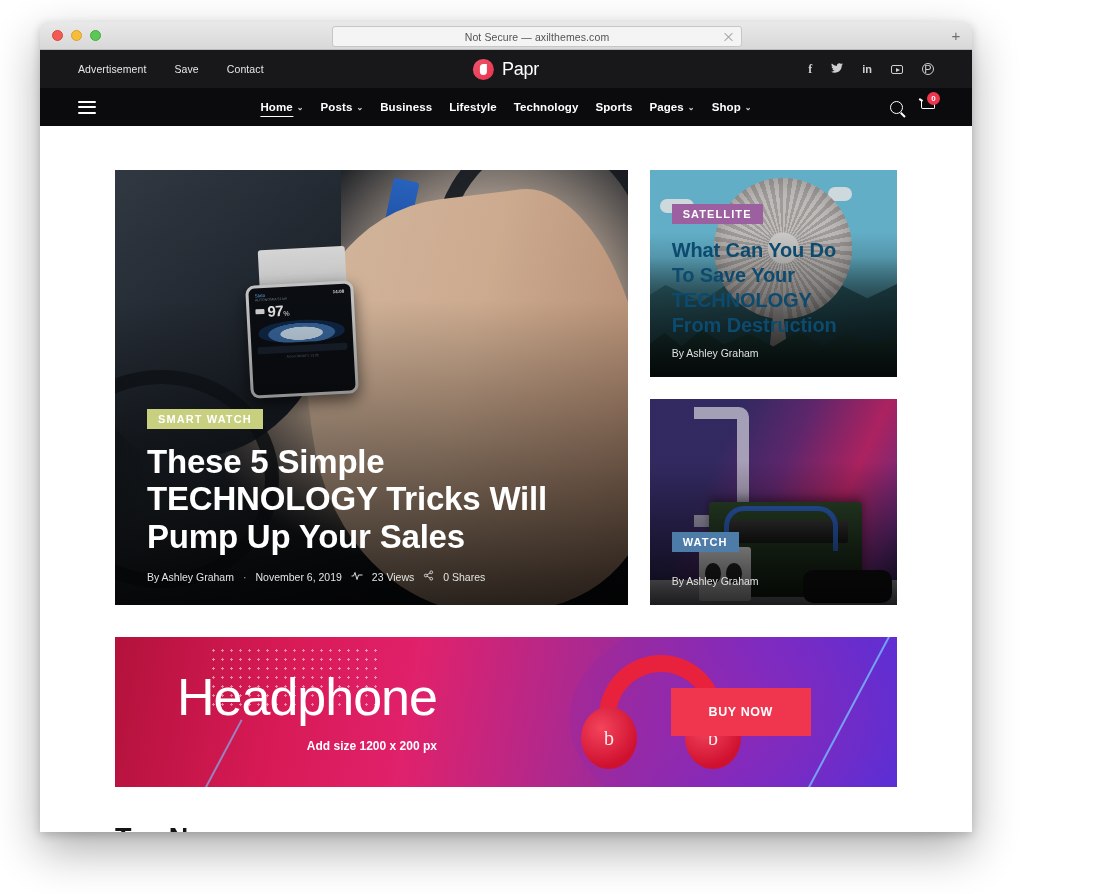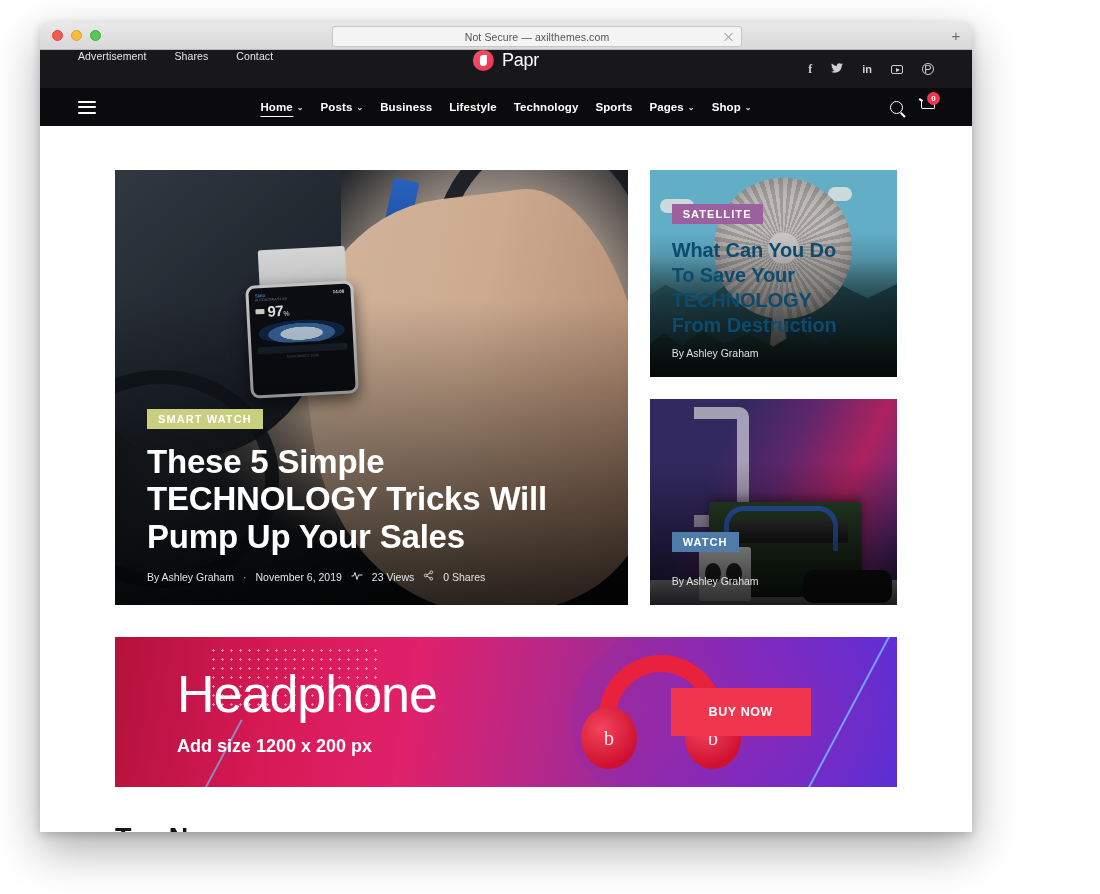--- a/index.html
+++ b/index.html
@@ -57,21 +57,21 @@
     position: absolute; right: 6px; top: 4px;
     width: 20px; height: 20px; color: #6d6d6d;
     font-size: 15px; line-height: 19px; text-align: center;
   }
 
   
   .site { width: 100%; height: 782px; background: #fff; overflow: hidden; }
 
   .topbar {
     height: 38px; background: #18181a;
-    display: flex; 
+    display: flex; align-items: center;
     padding: 0 38px; position: relative;
   }
   .topbar-links { display: flex; gap: 28px; }
   .topbar-links a {
     color: #e6e6e6; font-size: 10.5px; text-decoration: none; letter-spacing: .1px;
   }
   .brand {
     position: absolute; left: 50%; transform: translateX(-50%);
     display: flex; align-items: center; gap: 8px;
   }
@@ -341,21 +341,21 @@
   }
   .ad .dots {
     position:absolute; left:12%; top:6%; width:22%; height:44%;
     background-image: radial-gradient(rgba(255,255,255,.5) 1px, transparent 1.2px);
     background-size: 9px 9px;
   }
   .ad-text { position:relative; margin-left: 62px; }
   .ad-title {
     color:#fff; font-size: 52px; font-weight: 400; letter-spacing: -1px; line-height: 1;
   }
-  .ad-sub { color:#fff; font-size: 18px; font-weight:600; text-align:left; margin-top: 16px; }
+  .ad-sub { color:#fff; font-size: 12px; font-weight:600; text-align:right; margin-top: 16px; }
   .headphone {
     position:absolute; left: 470px; top: 18px; width: 152px; height: 118px;
   }
   .headphone .band {
     position:absolute; left:14px; top:0; width:124px; height:90px;
     border:17px solid #e8223c; border-bottom:none;
     border-radius: 70px 70px 0 0;
   }
   .headphone .cup {
     position:absolute; bottom:4px; width:56px; height:62px;
@@ -397,21 +397,21 @@
       <span class="tab-close"></span>
     </div>
     <div class="newtab">+</div>
   </div>
 
   <div class="site">
 
     <div class="topbar">
       <div class="topbar-links">
         <a href="#">Advertisement</a>
-        <a href="#">Shares</a>
+        <a href="#">Save</a>
         <a href="#">Contact</a>
       </div>
       <div class="brand">
         <span class="brand-mark">
             <i></i>
           </span>
         <span class="brand-text">Papr</span>
       </div>
       <div class="socials">
         <span style="font-family:'Liberation Serif',serif;font-weight:700;font-size:12px;">f</span>

